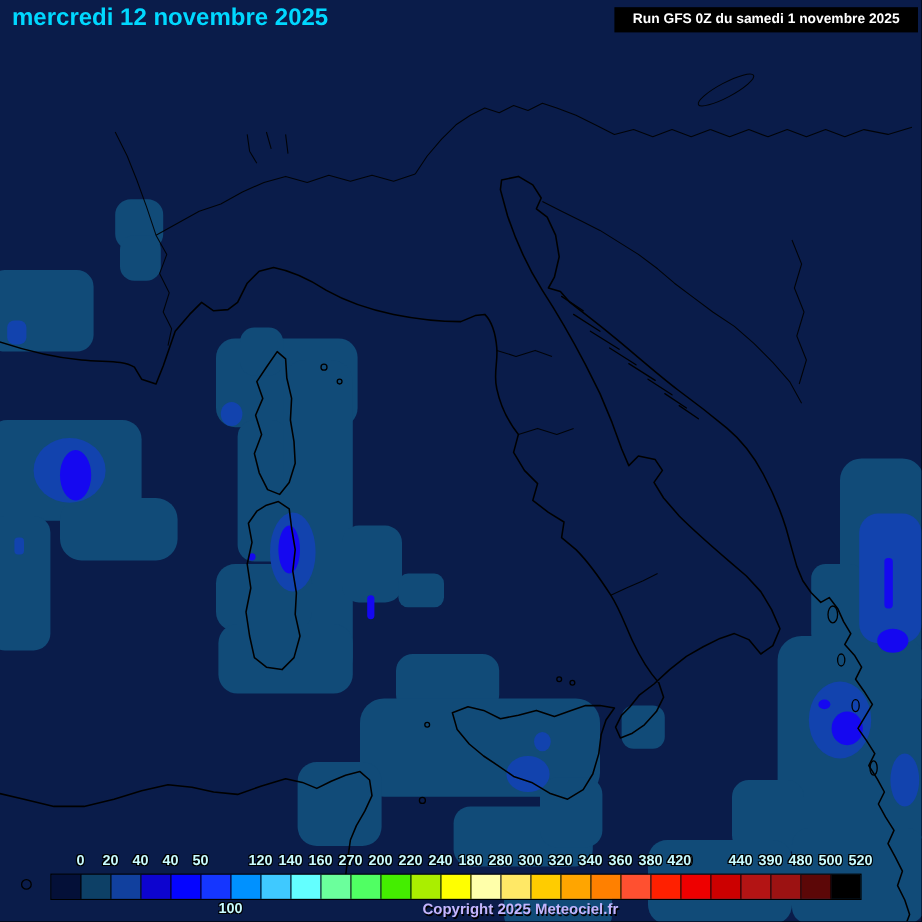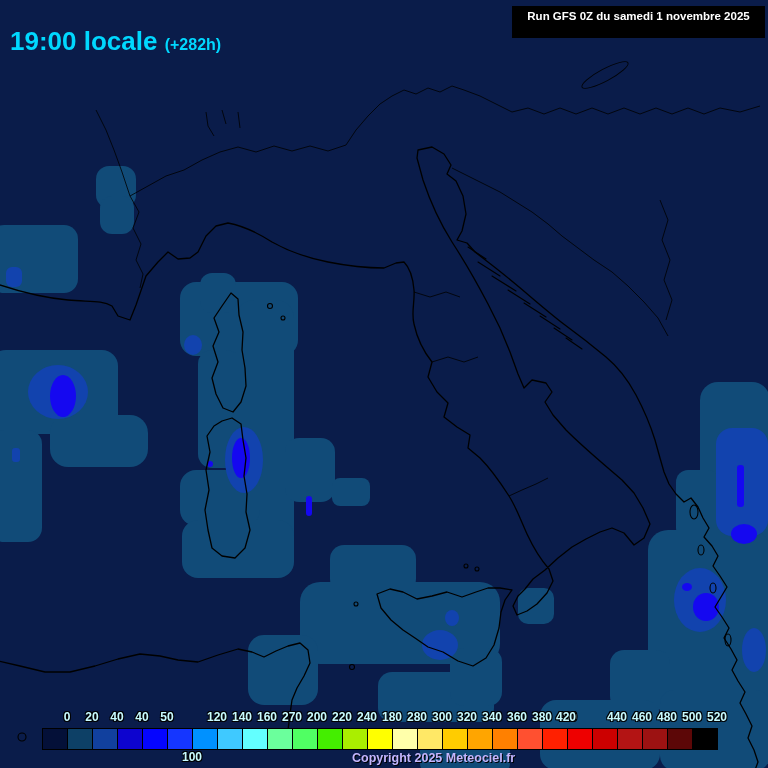--- a/index.html
+++ b/index.html
@@ -15,21 +15,21 @@
   .coast{stroke:var(--coast,#000);fill:none;stroke-width:1.3;stroke-linejoin:round;stroke-linecap:round;}
   .border{stroke:var(--coast,#000);fill:none;stroke-width:0.9;opacity:.9;stroke-linejoin:round;}
   .isle{stroke:var(--coast,#000);fill:none;stroke-width:1.1;stroke-linecap:round;}
 
   .hdr{position:absolute;left:10px;font-weight:bold;white-space:nowrap;}
   #date-line{top:4px;font-size:20px;color:var(--title_cyan,#00d8ff);}
   #time-line{top:26px;font-size:26px;color:var(--title_cyan,#00d8ff);}
   #time-line .offset{font-size:16px;}
   #subtitle{top:68px;font-size:15px;color:var(--subtitle_blue,#2b55f2);}
   #run-box{
-    position:absolute;left:512px;top:6px;width:253px;height:32px;
+    position:absolute;left:512px;top:6px;width:253px;height:21px;
     background:var(--run_bg,#000);color:var(--run_text,#fff);
     font-size:11.5px;font-weight:bold;line-height:21px;text-align:center;white-space:nowrap;
   }
   #colorbar-wrap{position:absolute;left:42px;top:710px;width:680px;height:40px;}
   #cb-labels{position:absolute;left:0;top:0;width:100%;height:16px;}
   .cb-label{
     position:absolute;top:0;transform:translateX(-50%);
     color:var(--scale_label,#c8fbff);font-size:12px;font-weight:bold;
     text-shadow:1px 1px 0 #000,-1px 1px 0 #000,1px -1px 0 #000,-1px -1px 0 #000;
   }
@@ -141,24 +141,21 @@
       <path class="border" d="M 452 168 L 468 176 L 484 184 L 500 192 L 516 202 L 532 212 L 548 224 L 562 236 L 578 248 L 594 260 L 612 272 L 628 286 L 644 302 L 658 318 L 668 336"></path>
       <path class="border" d="M 660 200 L 668 220 L 662 240 L 670 260 L 664 280 L 672 300 L 666 320"></path>
       <path class="border" d="M 414 292 L 430 297 L 446 292 L 460 297"></path>
       <path class="border" d="M 432 362 L 448 357 L 464 362 L 478 357"></path>
       <path class="border" d="M 509 496 L 522 490 L 536 484 L 548 478"></path>
       <path class="border" d="M 206 112 L 208 126 L 214 136 M 222 110 L 226 124 M 238 112 L 240 128"></path>
       <ellipse class="border" cx="605" cy="75" rx="26" ry="6" transform="rotate(-28 605 75)"></ellipse>
     </g>
   </svg>
 
-  <div class="hdr" id="time-line">
-    <span>19:00 locale</span>
-    <span class="offset">(+282h)</span>
-  </div>
+  <div class="hdr" id="date-line">mercredi 12 novembre 2025</div>
 
   <div id="run-box">
     <span>Run GFS 0Z du samedi 1 novembre 2025</span>
   </div>
 
   <div id="colorbar-wrap">
     <div id="cb-labels">
         <span class="cb-label" style="left: 25px;">0</span>
         <span class="cb-label" style="left: 50px;">20</span>
         <span class="cb-label" style="left: 75px;">40</span>
@@ -175,21 +172,21 @@
         <span class="cb-label" style="left: 350px;">180</span>
         <span class="cb-label" style="left: 375px;">280</span>
         <span class="cb-label" style="left: 400px;">300</span>
         <span class="cb-label" style="left: 425px;">320</span>
         <span class="cb-label" style="left: 450px;">340</span>
         <span class="cb-label" style="left: 475px;">360</span>
         <span class="cb-label" style="left: 500px;">380</span>
         <span class="cb-label" style="left: 525px;">400</span>
         <span class="cb-label" style="left: 524px; text-align: right;">420</span>
         <span class="cb-label" style="left: 575px;">440</span>
-        <span class="cb-label" style="left: 600px;">460</span>
+        <span class="cb-label" style="left: 600px;">390</span>
         <span class="cb-label" style="left: 625px;">480</span>
         <span class="cb-label" style="left: 650px;">500</span>
         <span class="cb-label" style="left: 675px;">520</span>
       </div>
     <div id="cb-bar">
         <div class="cb-cell" style="background: rgb(4, 16, 56);"></div>
         <div class="cb-cell" style="background: rgb(13, 64, 102);"></div>
         <div class="cb-cell" style="background: rgb(17, 64, 158);"></div>
         <div class="cb-cell" style="background: rgb(13, 4, 207);"></div>
         <div class="cb-cell" style="background: rgb(5, 5, 255);"></div>

